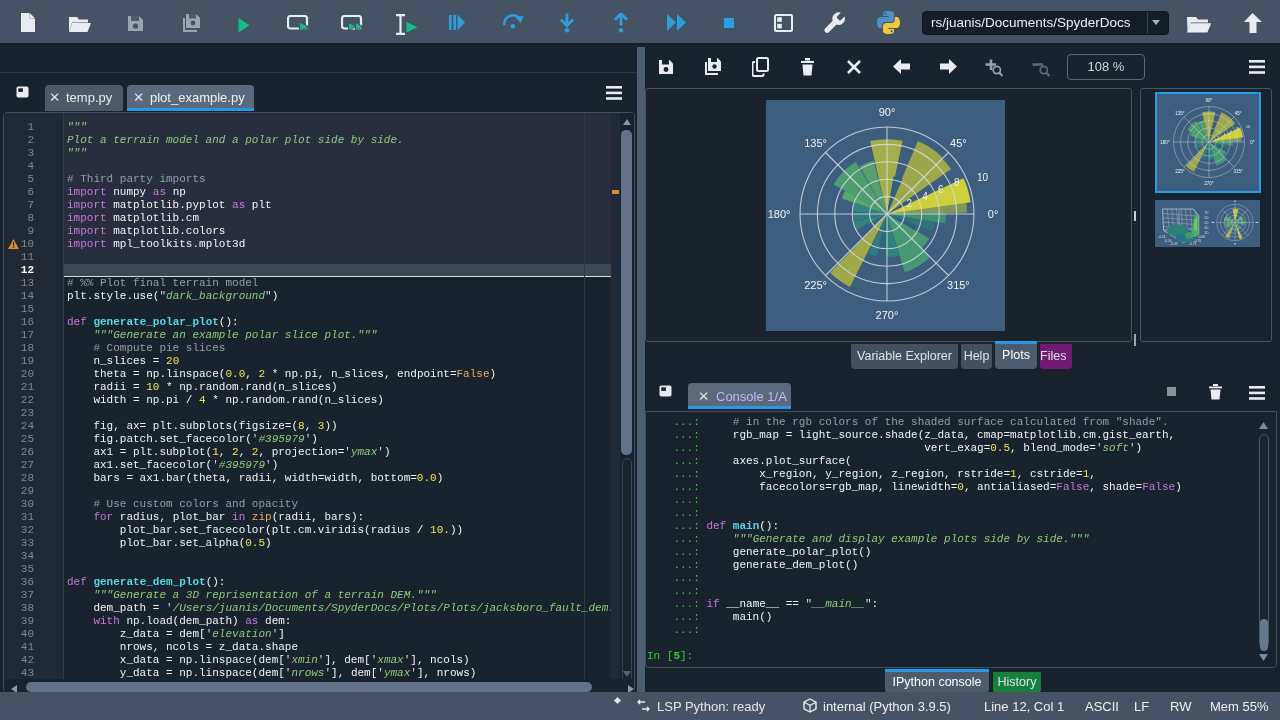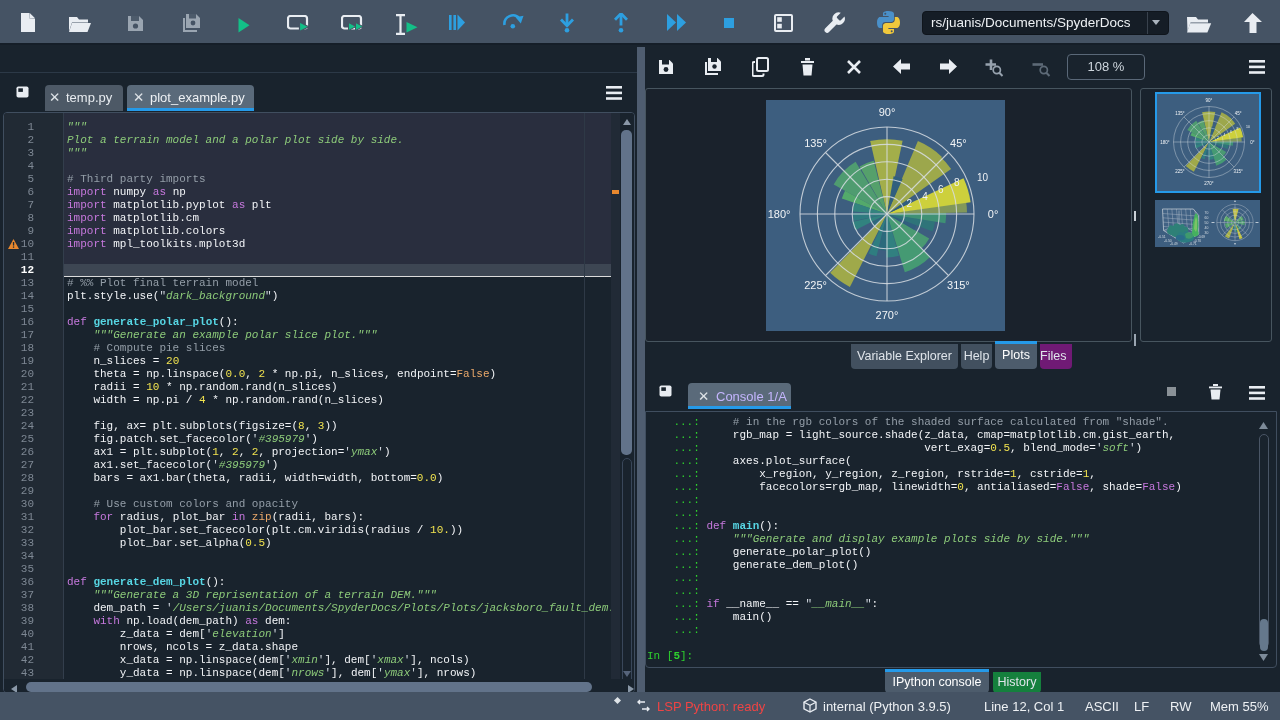--- a/index.html
+++ b/index.html
@@ -551,21 +551,21 @@
 </div>
 
 <div class="tab" style="left:885px;top:669px;width:104px;height:24px;background:#4d5c6c;border-radius:0 0 4px 4px;border-top:3px solid #259ae9;color:#fff;font-size:12.5px;text-align:center;line-height:20px;">IPython console</div>
 <div class="tab" style="left:993px;top:672px;width:48px;height:21px;background:#15803d;border-radius:0 0 4px 4px;color:#dfe4ea;font-size:12.5px;text-align:center;line-height:20px;">History</div>
 
 <div class="abs" style="left:0;top:692px;width:1280px;height:28px;background:#455364;"></div>
 <div class="abs" style="left:615px;top:698px;width:5px;height:5px;background:#dfe4e8;transform:rotate(45deg);"></div>
 <svg class="abs" style="left:637px;top:699px" width="13" height="13" viewBox="0 0 13 13">
       <path d="M3 1 L1 3 l2 2 M1 3 h7 M10 12 l2 -2 -2 -2 M12 10 H5" stroke="#e9edf2" stroke-width="1.4" fill="none"></path>
     </svg>
-<div class="abs" style="left:657px;top:699px;color:#ef4444;font-size:13px;">LSP Python: ready</div>
+<div class="abs" style="left:657px;top:699px;color:#e5e5e5;font-size:13px;">LSP Python: ready</div>
 <svg class="abs" style="left:803px;top:698px" width="14" height="15" viewBox="0 0 14 15">
       <path d="M7 1 L13 4.2 V10.8 L7 14 L1 10.8 V4.2 Z" fill="none" stroke="#e9edf2" stroke-width="1.4"></path>
       <path d="M1 4.2 L7 7.4 L13 4.2 M7 7.4 V14" fill="none" stroke="#e9edf2" stroke-width="1.2"></path>
     </svg>
 <div class="abs" style="left:823px;top:699px;color:#eef1f4;font-size:13px;">internal (Python 3.9.5)</div>
 <div class="abs" style="left:984px;top:699px;color:#eef1f4;font-size:13px;">Line 12, Col 1</div>
 <div class="abs" style="left:1085px;top:699px;color:#eef1f4;font-size:13px;">ASCII</div>
 <div class="abs" style="left:1134px;top:699px;color:#eef1f4;font-size:13px;">LF</div>
 <div class="abs" style="left:1170px;top:699px;color:#eef1f4;font-size:13px;">RW</div>
 <div class="abs" style="left:1210px;top:699px;color:#eef1f4;font-size:13px;">Mem 55%</div>

